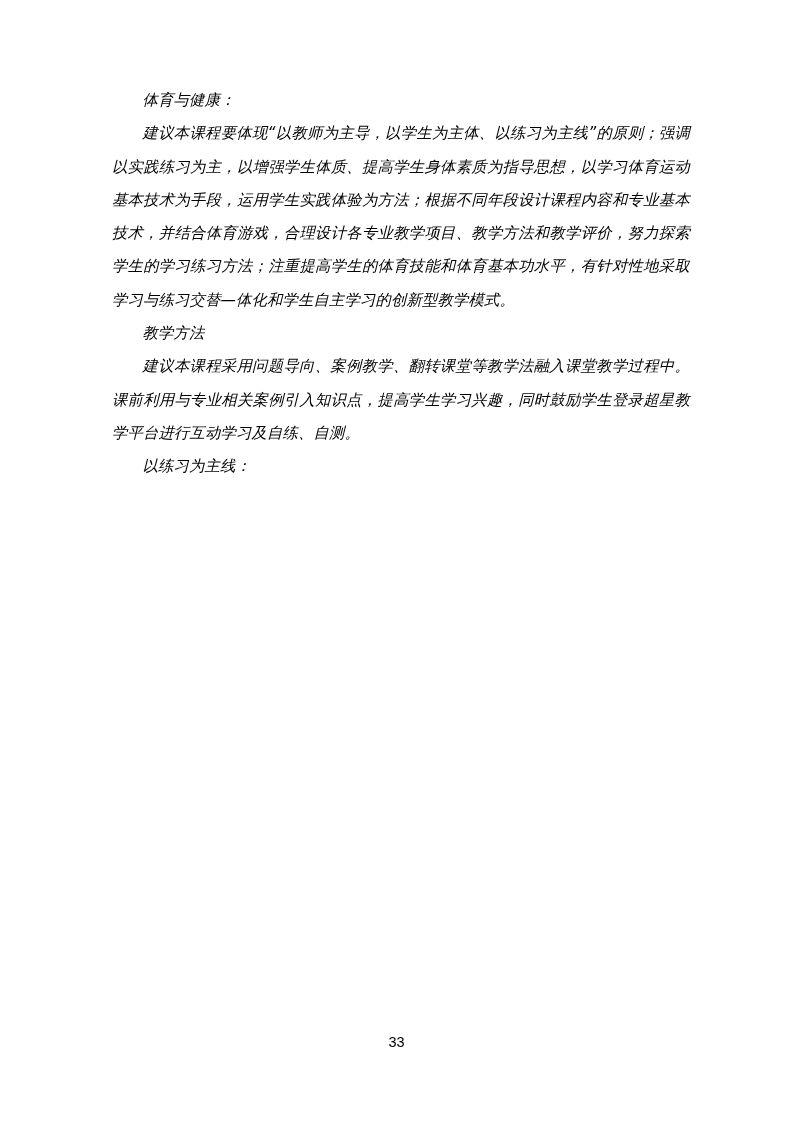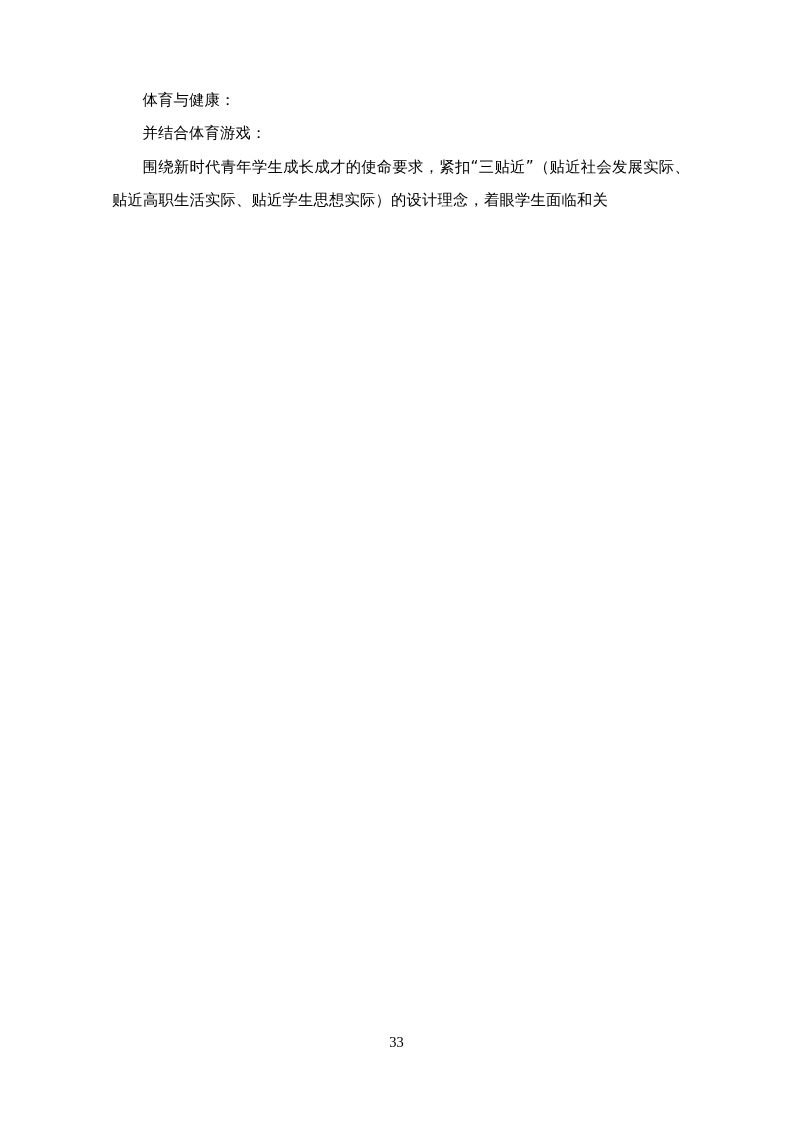--- a/index.html
+++ b/index.html
@@ -27,35 +27,38 @@
     font-size: 15.3px;
     line-height: 33.3px;
     color: #000000;
     text-align: justify;
     text-justify: inter-ideograph;
     margin: 0;
     letter-spacing: 0.2px;
   }
   .indent {
     text-indent: 2em;
+    font-style: italic;
   }
   .pagenum {
     position: absolute;
     left: 0;
     top: 1034px;
     width: 793px;
     text-align: center;
-    font-family: Liberation Serif, serif;
+    font-family: Liberation Sans, sans-serif;
     font-size: 14.5px;
     color: #000000;
   }
 </style>
 </head>
 <body>
 
 <div class="page">
   <div class="content">
     <p class="para indent">体育与健康：</p>
-    <p class="para indent">并结合体育游戏：</p>
-    <p class="para indent">围绕新时代青年学生成长成才的使命要求，紧扣“三贴近”（贴近社会发展实际、贴近高职生活实际、贴近学生思想实际）的设计理念，着眼学生面临和关</p>
+    <p class="para indent">建议本课程要体现“以教师为主导，以学生为主体、以练习为主线”的原则；强调以实践练习为主，以增强学生体质、提高学生身体素质为指导思想，以学习体育运动基本技术为手段，运用学生实践体验为方法；根据不同年段设计课程内容和专业基本技术，并结合体育游戏，合理设计各专业教学项目、教学方法和教学评价，努力探索学生的学习练习方法；注重提高学生的体育技能和体育基本功水平，有针对性地采取学习与练习交替—体化和学生自主学习的创新型教学模式。</p>
+    <p class="para indent">教学方法</p>
+    <p class="para indent">建议本课程采用问题导向、案例教学、翻转课堂等教学法融入课堂教学过程中。课前利用与专业相关案例引入知识点，提高学生学习兴趣，同时鼓励学生登录超星教学平台进行互动学习及自练、自测。</p>
+    <p class="para indent">以练习为主线：</p>
   </div>
   <div class="pagenum">33</div>
 </div>
 
 </body></html>

